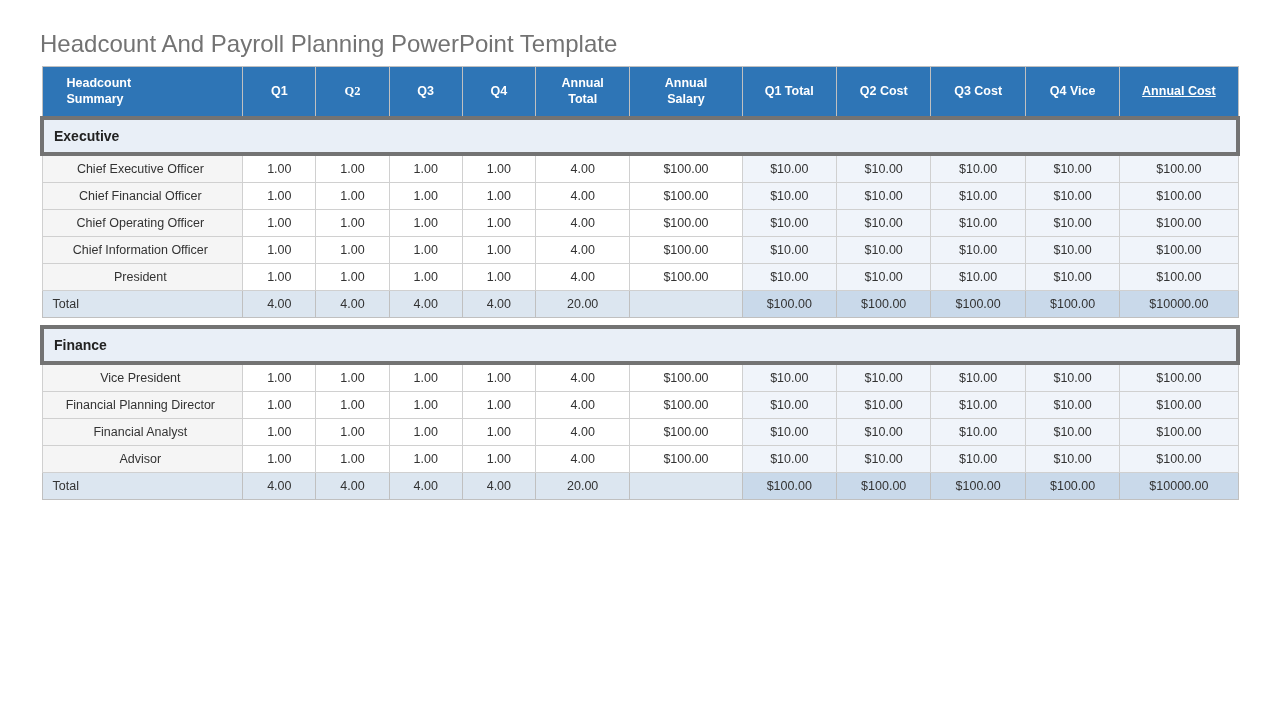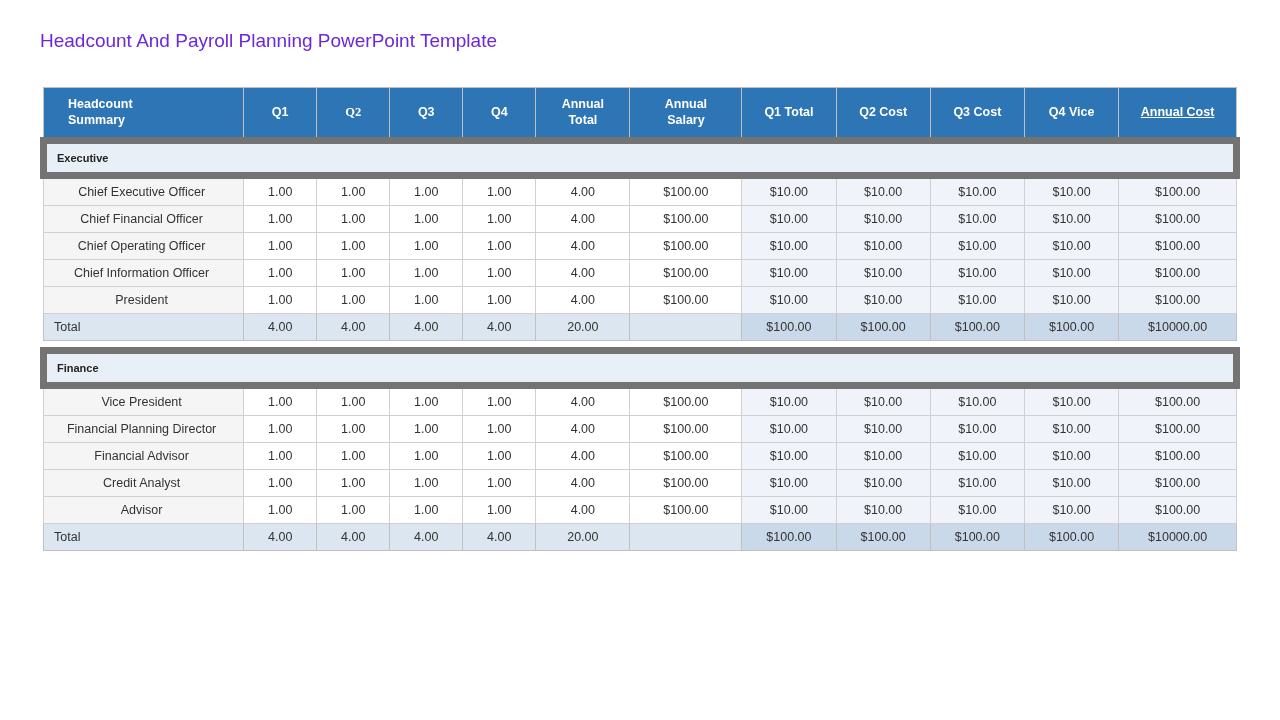--- a/index.html
+++ b/index.html
@@ -5,24 +5,24 @@
     * { box-sizing: border-box; margin: 0; padding: 0; }
     body {
       font-family: 'Segoe UI', Arial, sans-serif;
       background: #ffffff;
       width: 1280px;
       min-height: 720px;
       padding: 30px 40px;
       color: #333;
     }
     h1 {
-      font-size: 19px;
+      font-size: 24px;
       font-weight: 400;
-      color: #6d28d9;
-      margin-bottom: 35px;
+      color: #737373;
+      margin-bottom: 8px;
     }
     .table-container {
       width: 100%;
       border-collapse: collapse;
       font-size: 12.5px;
     }
     .table-container table {
       width: 100%;
       border-collapse: collapse;
     }
@@ -38,23 +38,23 @@
       line-height: 1.3;
     }
     .table-container thead tr th:first-child {
       text-align: left;
       padding-left: 10px;
     }
     
     .section-header td {
       background-color: #e9eff7;
       font-weight: 700;
-      font-size: 11px;
+      font-size: 14px;
       padding: 8px 10px;
-      border: 7px solid #737373;
+      border: 4px solid #737373;
       color: #222;
     }
     
     .data-row td {
       border: 1px solid #d0d0d0;
       padding: 6px 6px;
       text-align: center;
       background-color: #ffffff;
       color: #333;
     }
@@ -227,35 +227,21 @@
           <td>1.00</td>
           <td>4.00</td>
           <td>$100.00</td>
           <td class="cost-cell">$10.00</td>
           <td class="cost-cell">$10.00</td>
           <td class="cost-cell">$10.00</td>
           <td class="cost-cell">$10.00</td>
           <td class="cost-cell">$100.00</td>
         </tr>
         <tr class="data-row">
-          <td>Financial Advisor</td>
-          <td>1.00</td>
-          <td>1.00</td>
-          <td>1.00</td>
-          <td>1.00</td>
-          <td>4.00</td>
-          <td>$100.00</td>
-          <td class="cost-cell">$10.00</td>
-          <td class="cost-cell">$10.00</td>
-          <td class="cost-cell">$10.00</td>
-          <td class="cost-cell">$10.00</td>
-          <td class="cost-cell">$100.00</td>
-        </tr>
-        <tr class="data-row">
-          <td>Credit Analyst</td>
+          <td>Financial Analyst</td>
           <td>1.00</td>
           <td>1.00</td>
           <td>1.00</td>
           <td>1.00</td>
           <td>4.00</td>
           <td>$100.00</td>
           <td class="cost-cell">$10.00</td>
           <td class="cost-cell">$10.00</td>
           <td class="cost-cell">$10.00</td>
           <td class="cost-cell">$10.00</td>

